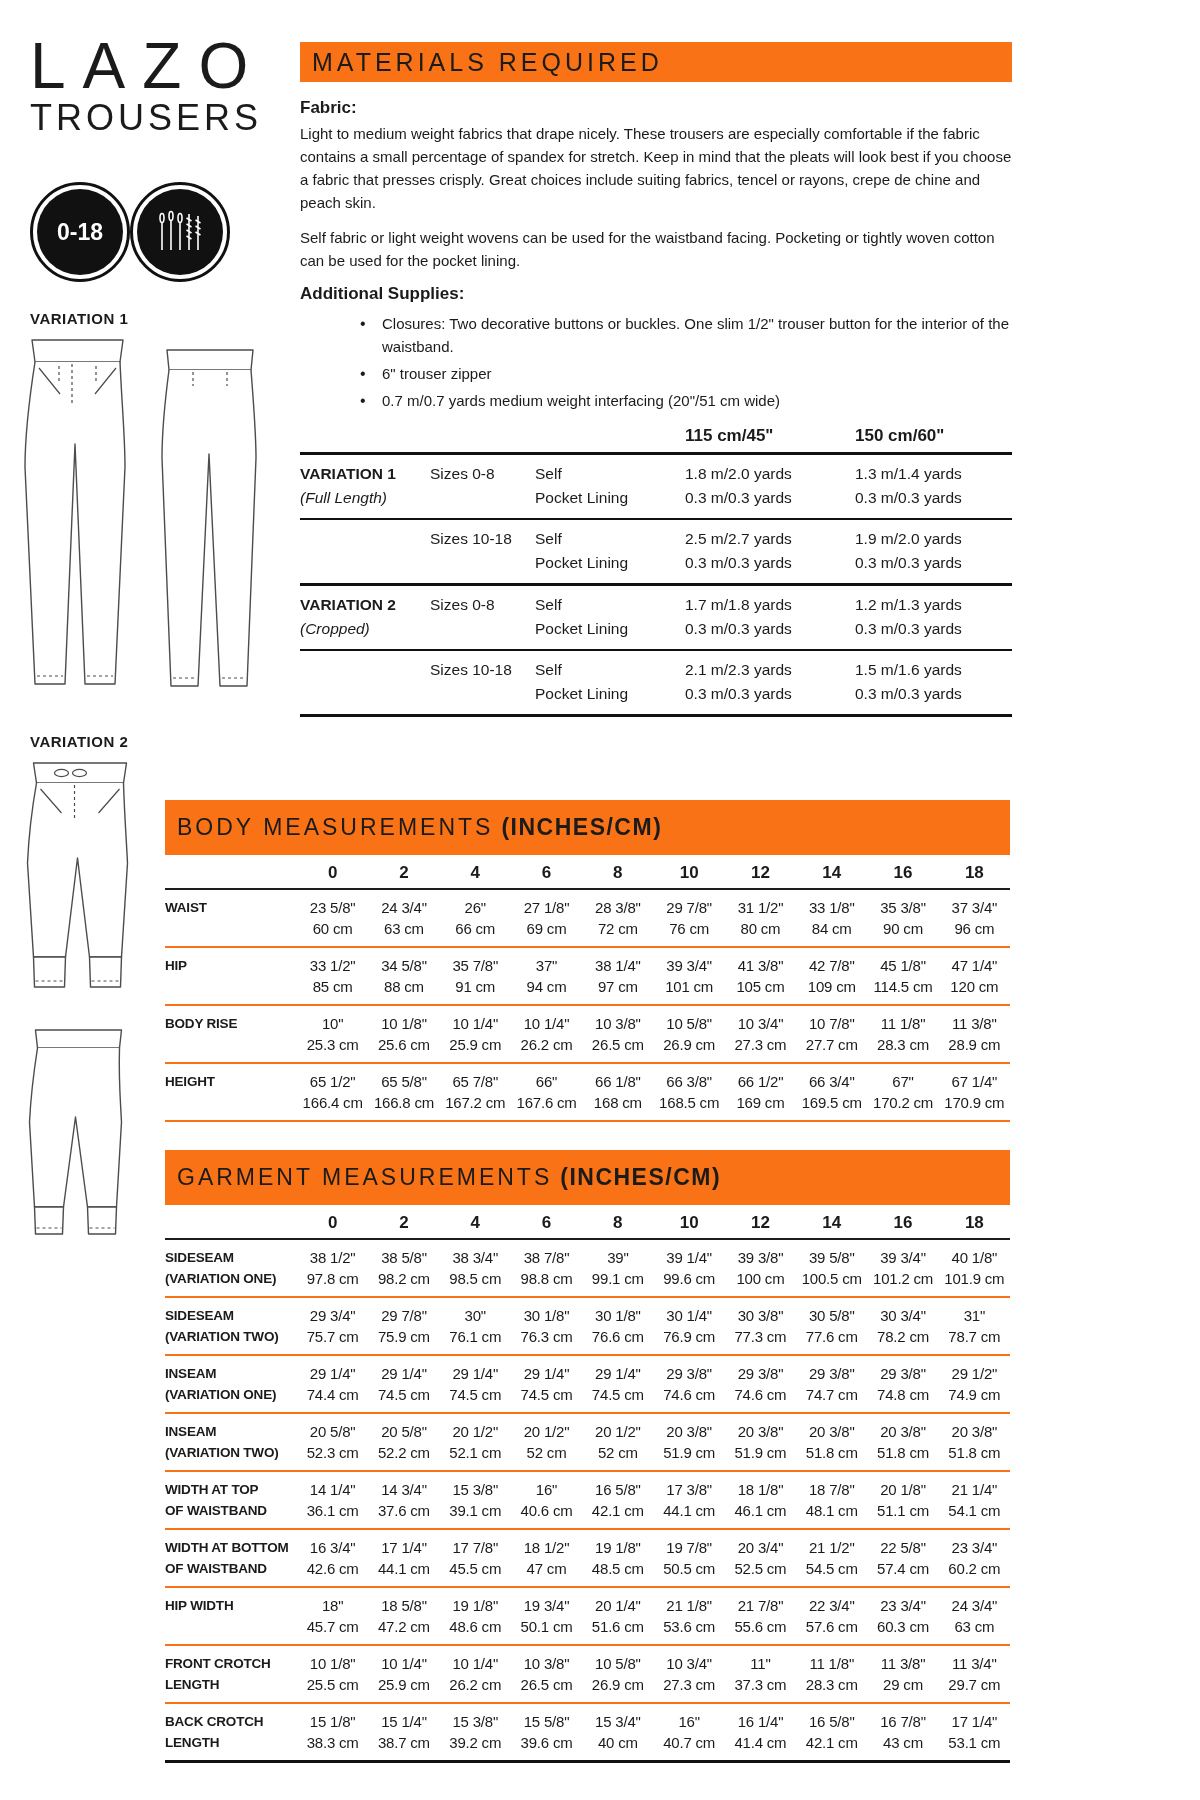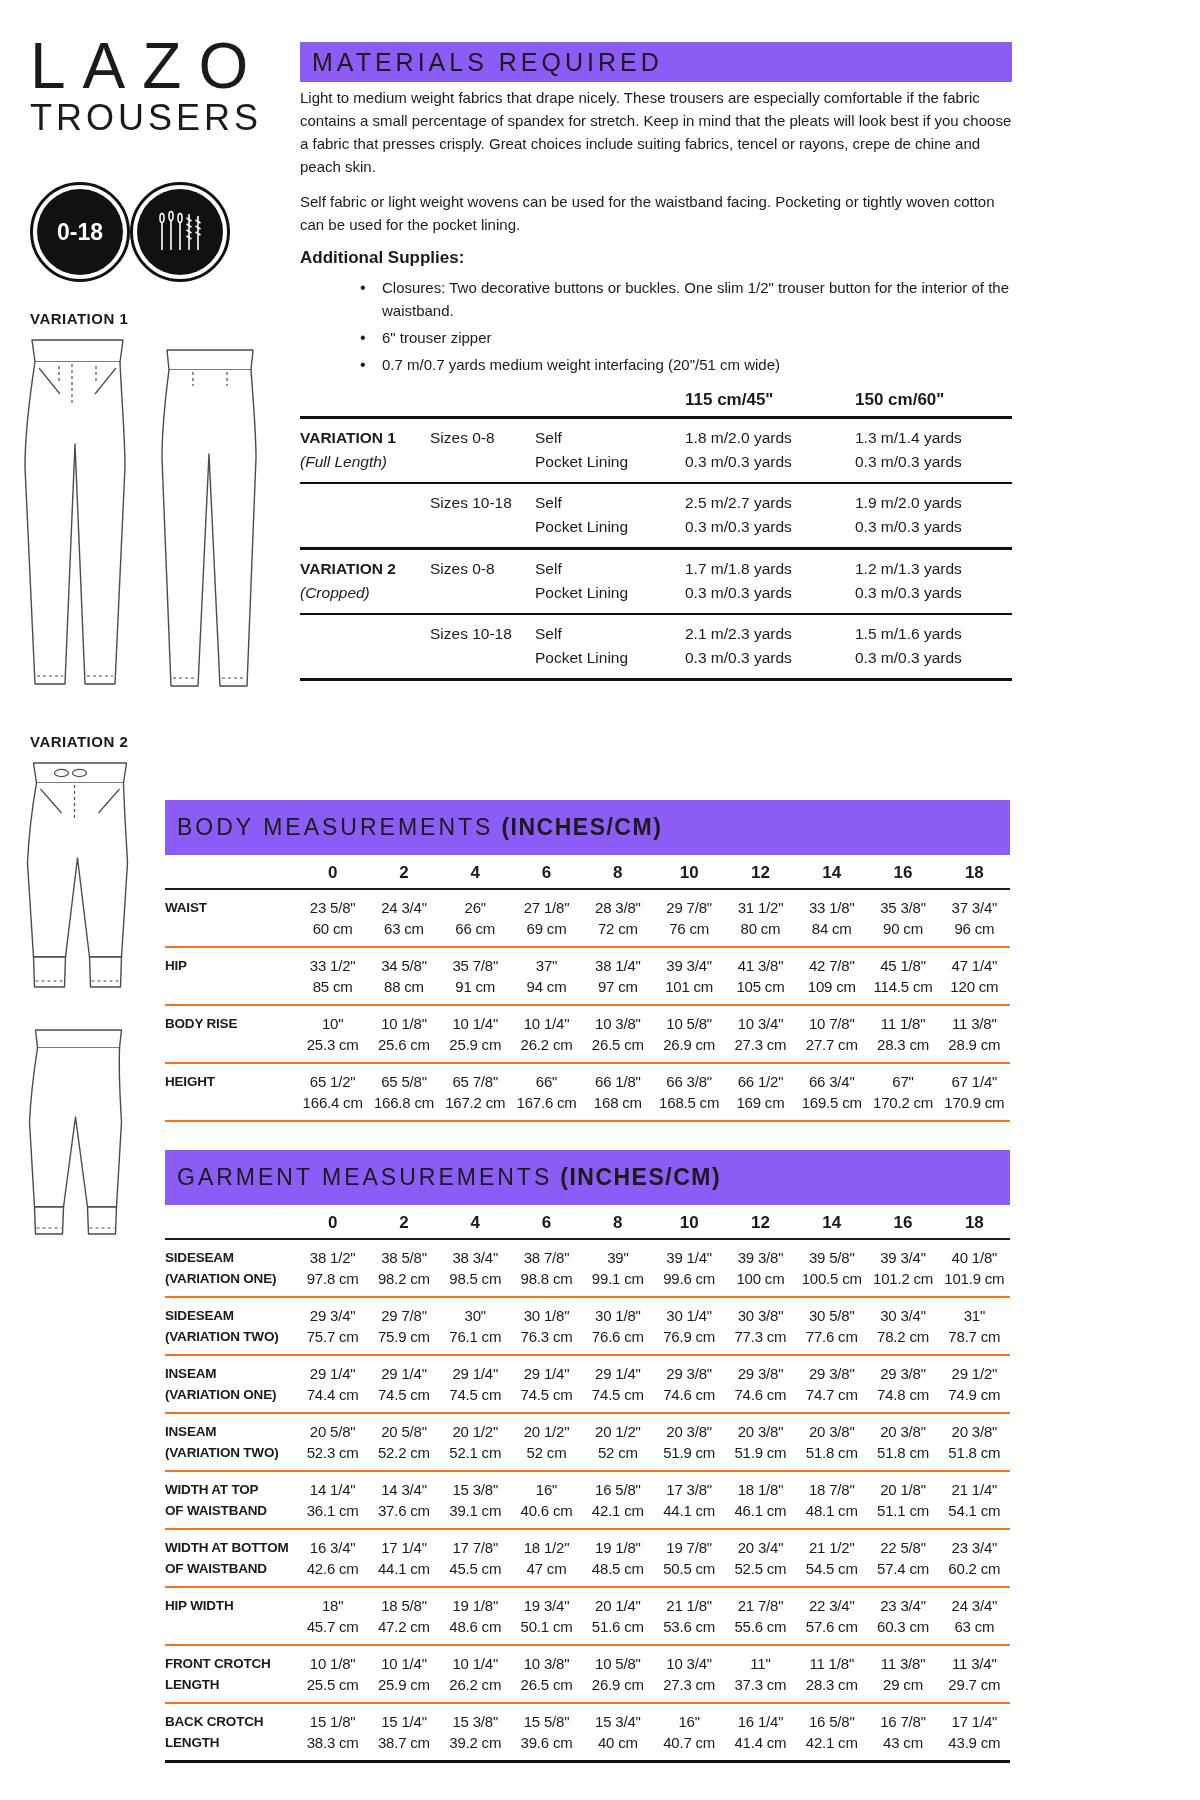--- a/index.html
+++ b/index.html
@@ -18,21 +18,21 @@
   .var-label{position:absolute;left:30px;font-weight:700;font-size:15px;letter-spacing:.5px;}
   .v1-label{top:310px;} .v2-label{top:733px;}
   .illus{position:absolute;}
   .illus svg{display:block;}
   .sketch{stroke:#4c4c4c;stroke-width:1.4;fill:#fff;stroke-linejoin:round;}
   .sketch-line{stroke:#4c4c4c;stroke-width:1.2;fill:none;}
   .sketch-dash{stroke:#4c4c4c;stroke-width:1.2;fill:none;stroke-dasharray:3 3;}
 
   
   .main{position:absolute;left:300px;top:42px;width:712px;}
-  .section-bar{background:#8b5cf6;height:40px;display:flex;align-items:center;
+  .section-bar{background:#f97316;height:40px;display:flex;align-items:center;
                padding-left:12px;font-size:25px;letter-spacing:4px;font-weight:400;box-sizing:border-box;}
   .section-bar .bold-part{font-weight:700;letter-spacing:1.5px;margin-left:8px;}
   .fabric-h{font-weight:700;font-size:17px;margin:16px 0 4px 0;}
   .para{font-size:15px;line-height:23px;margin:4px 0 12px 0;}
   .supplies-h{font-weight:700;font-size:17px;margin:2px 0 8px 0;}
   .supplies{list-style:none;margin:0 0 8px 0;padding:0;font-size:15px;line-height:23px;}
   .supplies li{position:relative;padding-left:82px;margin-bottom:4px;}
   .supplies li::before{content:"•";position:absolute;left:60px;top:0;font-size:16px;}
 
   
@@ -137,20 +137,21 @@
       <path class="sketch" d="M18 8 H104 L102 26 H20 Z"></path>
       <path class="sketch-dash" d="M44 28 V42 M78 28 V42"></path>
       <path class="sketch" d="M20 26 C15 58 13 80 12 100 L17 185 H46 L58 95 L70 185 H99 L104 100 C103 80 101 58 102 26"></path>
       <path class="sketch" d="M17 185 H46 L45 212 H18 Z M70 185 H99 L98 212 H71 Z"></path>
       <path class="sketch-dash" d="M19 206 H44 M72 206 H97"></path>
     </svg>
   </div>
 
   <div class="main">
     <div class="section-bar">MATERIALS REQUIRED</div>
+    <div class="fabric-h">Fabric:</div>
     <p class="para">Light to medium weight fabrics that drape nicely. These trousers are especially comfortable if the fabric contains a small percentage of spandex for stretch. Keep in mind that the pleats will look best if you choose a fabric that presses crisply. Great choices include suiting fabrics, tencel or rayons, crepe de chine and peach skin.</p>
     <p class="para">Self fabric or light weight wovens can be used for the waistband facing. Pocketing or tightly woven cotton can be used for the pocket lining.</p>
     <div class="supplies-h">Additional Supplies:</div>
     <ul class="supplies">
       <li>Closures: Two decorative buttons or buckles. One slim 1/2" trouser button for the interior of the waistband.</li>
       <li>6" trouser zipper</li>
       <li>0.7 m/0.7 yards medium weight interfacing (20"/51 cm wide)</li>
     </ul>
     <div class="y-table" id="yardage-table">
         <div class="y-row y-head">
@@ -851,19 +852,19 @@
           <div class="mt-cell">
             <div class="">16 5/8"</div>
             <div class="">42.1 cm</div>
           </div>
           <div class="mt-cell">
             <div class="">16 7/8"</div>
             <div class="">43 cm</div>
           </div>
           <div class="mt-cell">
             <div class="">17 1/4"</div>
-            <div class="">43.9 cm</div>
+            <div class="">53.1 cm</div>
           </div>
         </div>
       </div>
   </div>
 
 </div>
 
 </body></html>

